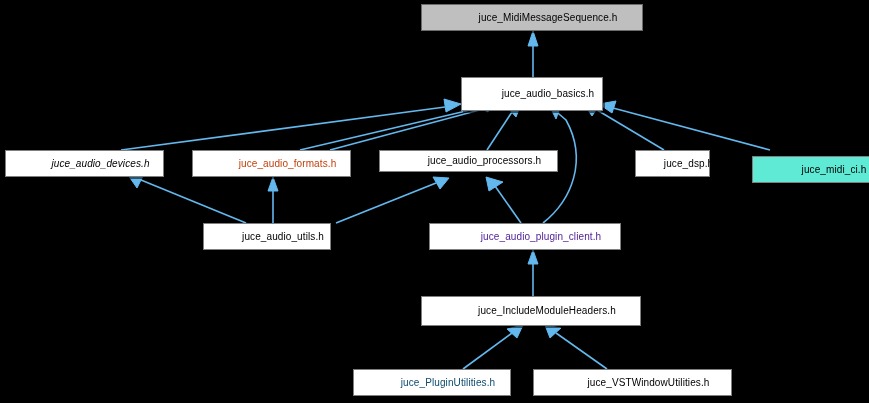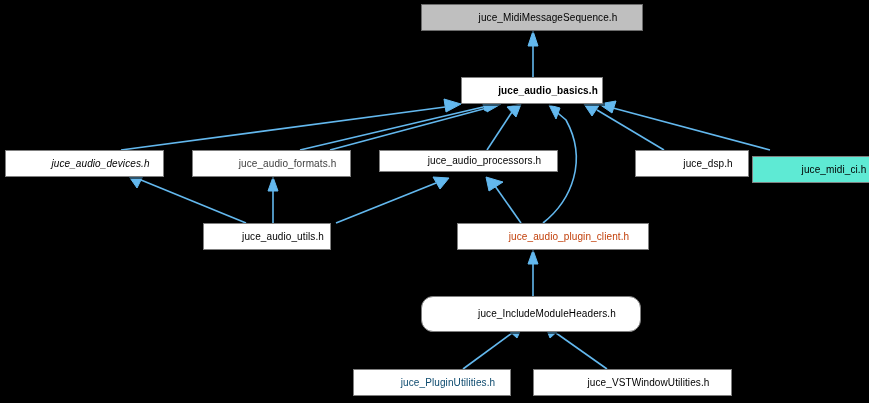--- a/index.html
+++ b/index.html
@@ -91,45 +91,45 @@
       <polygon class="edge-head" points="533,250 528,264 538,264" fill="#63B8EE" stroke="#63B8EE"></polygon>
       <path class="edge-path" d="M463,369 L512,333" stroke="#63B8EE"></path>
       <polygon class="edge-head" points="523,325 507,329 517,338" fill="#63B8EE" stroke="#63B8EE"></polygon>
       <path class="edge-path" d="M607,369 L556,333" stroke="#63B8EE"></path>
       <polygon class="edge-head" points="545,325 550,338 561,328" fill="#63B8EE" stroke="#63B8EE"></polygon>
     </svg>
   <div id="node-layer">
       <div class="node root-node" style="left: 421px; top: 4px; width: 222px; height: 27px; color: rgb(0, 0, 0); background: rgb(191, 191, 191);">
         <span class="node-label">juce_MidiMessageSequence.h</span>
       </div>
-      <div class="node" style="left: 461px; top: 77px; width: 142px; height: 27px; color: rgb(0, 0, 0); background: rgb(255, 255, 255); border-color: rgb(127, 127, 127); font-weight: bold;">
+      <div class="node" style="left: 461px; top: 77px; width: 142px; height: 34px; color: rgb(0, 0, 0); background: rgb(255, 255, 255); border-color: rgb(127, 127, 127);">
         <span class="node-label">juce_audio_basics.h</span>
       </div>
       <div class="node" style="left: 5px; top: 150px; width: 159px; height: 27px; color: rgb(0, 0, 0); background: rgb(255, 255, 255); border-color: rgb(127, 127, 127); font-style: italic;">
         <span class="node-label">juce_audio_devices.h</span>
       </div>
-      <div class="node" style="left: 192px; top: 150px; width: 159px; height: 27px; color: #404040; background: rgb(255, 255, 255); border-color: rgb(127, 127, 127);">
+      <div class="node" style="left: 192px; top: 150px; width: 159px; height: 27px; color: #c2410c; background: rgb(255, 255, 255); border-color: rgb(127, 127, 127);">
         <span class="node-label">juce_audio_formats.h</span>
       </div>
       <div class="node" style="left: 379px; top: 150px; width: 179px; height: 22px; color: rgb(0, 0, 0); background: rgb(255, 255, 255); border-color: rgb(127, 127, 127);">
         <span class="node-label">juce_audio_processors.h</span>
       </div>
-      <div class="node" style="left: 635px; top: 150px; width: 114px; height: 27px; color: rgb(0, 0, 0); background: rgb(255, 255, 255); border-color: rgb(127, 127, 127);">
+      <div class="node" style="left: 635px; top: 150px; width: 75px; height: 27px; color: rgb(0, 0, 0); background: rgb(255, 255, 255); border-color: rgb(127, 127, 127);">
         <span class="node-label">juce_dsp.h</span>
       </div>
       <div class="node" style="left: 752px; top: 156px; width: 132px; height: 27px; color: rgb(0, 0, 0); background: #5eead4; border-color: rgb(127, 127, 127);">
         <span class="node-label">juce_midi_ci.h</span>
       </div>
       <div class="node" style="left: 203px; top: 223px; width: 128px; height: 27px; color: rgb(0, 0, 0); background: rgb(255, 255, 255); border-color: rgb(127, 127, 127);">
         <span class="node-label">juce_audio_utils.h</span>
       </div>
-      <div class="node" style="left: 457px; top: 223px; width: 192px; height: 27px; color: #c2410c; background: rgb(255, 255, 255); border-color: rgb(127, 127, 127);">
+      <div class="node" style="left: 429px; top: 223px; width: 192px; height: 27px; color: #4c1d95; background: rgb(255, 255, 255); border-color: rgb(127, 127, 127);">
         <span class="node-label">juce_audio_plugin_client.h</span>
       </div>
-      <div class="node" style="left: 421px; top: 296px; width: 220px; height: 36px; color: rgb(0, 0, 0); background: rgb(255, 255, 255); border-color: rgb(127, 127, 127); border-radius: 12px;">
+      <div class="node" style="left: 421px; top: 296px; width: 220px; height: 30px; color: rgb(0, 0, 0); background: rgb(255, 255, 255); border-color: rgb(127, 127, 127);">
         <span class="node-label">juce_IncludeModuleHeaders.h</span>
       </div>
       <div class="node" style="left: 353px; top: 369px; width: 158px; height: 27px; color: #0c4a6e; background: rgb(255, 255, 255); border-color: rgb(127, 127, 127);">
         <span class="node-label">juce_PluginUtilities.h</span>
       </div>
       <div class="node" style="left: 533px; top: 369px; width: 199px; height: 27px; color: rgb(0, 0, 0); background: rgb(255, 255, 255); border-color: rgb(127, 127, 127);">
         <span class="node-label">juce_VSTWindowUtilities.h</span>
       </div>
     </div>
 </div>

